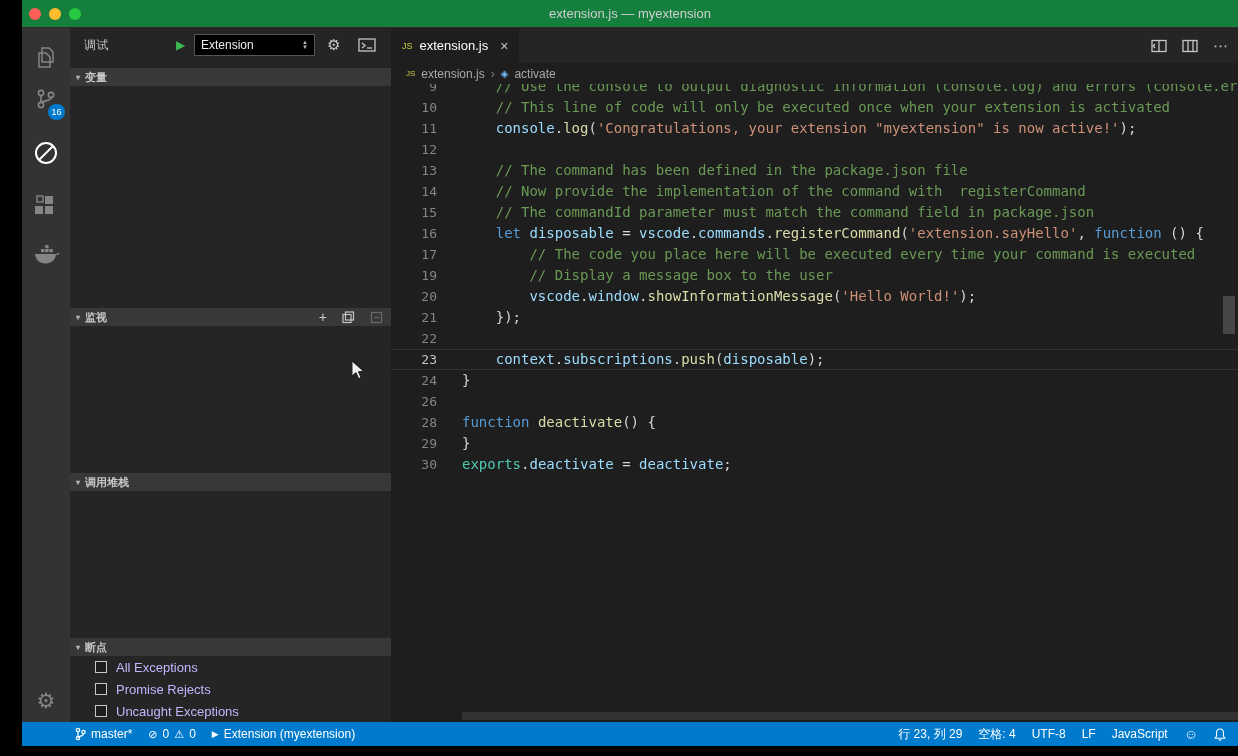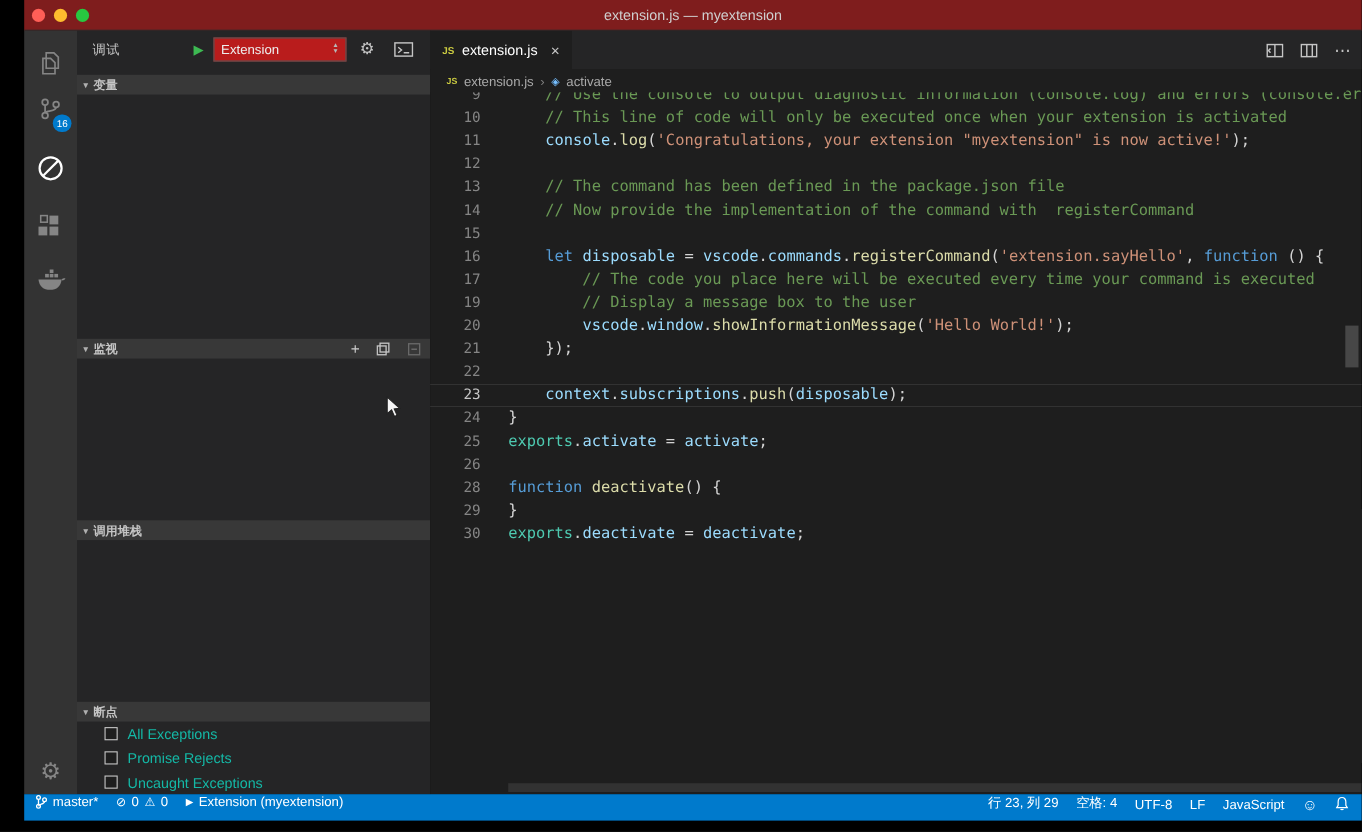--- a/index.html
+++ b/index.html
@@ -1,59 +1,59 @@
 <!DOCTYPE html>
 <html><head>
 <meta charset="utf-8">
 <style>
   * { margin:0; padding:0; box-sizing:border-box; }
   html,body { width:1238px; height:756px; }
   body { position:relative; background:#000; font-family:"Liberation Sans",sans-serif; overflow:hidden; color:#ccc; }
 
   
-  .titlebar { position:absolute; left:22px; top:0; right:0; height:28px; background:#7f1d1d;
+  .titlebar { position:absolute; left:22px; top:0; right:0; height:28px; background:#15803d;
               display:flex; align-items:center; justify-content:center; border-bottom:1px solid #2b2b2b; }
   .traffic { position:absolute; left:7px; top:0; height:28px; display:flex; align-items:center; gap:8px; }
   .tl { width:12px; height:12px; border-radius:50%; display:inline-block; }
   .tl.red { background:#ff5f57; } .tl.yellow { background:#febc2e; } .tl.green { background:#28c840; }
   .title { font-size:13px; color:#cfcfcf; }
 
   
   .activitybar { position:absolute; left:22px; top:28px; width:48px; height:694px; background:#333333; }
   .ab-item { position:absolute; left:0; width:48px; height:34px; display:flex; align-items:center; justify-content:center; cursor:pointer; }
   .ab-badge { position:absolute; left:26px; top:76px; min-width:17px; height:16px; padding:0 3px; border-radius:9px;
               background:#007acc; color:#fff; font-size:9px; display:flex; align-items:center; justify-content:center; }
   .ab-gear { position:absolute; left:0; top:656px; width:48px; height:34px; display:flex; align-items:center; justify-content:center;
              font-size:21px; color:#858585; }
 
   
   .sidebar { position:absolute; left:70px; top:28px; width:321px; height:694px; background:#252526; overflow:hidden; }
   .sb-toolbar { position:relative; height:34px; display:flex; align-items:center; padding-left:14px; }
   .sb-title { font-size:12px; color:#c5c5c5; letter-spacing:.5px; }
   .dbg-play { position:absolute; left:106px; top:9px; font-size:12px; color:#3db952; line-height:16px; }
-  .dbg-select { position:absolute; left:124px; top:6px; width:121px; height:22px; background:#b91c1c; border:1px solid #555;
+  .dbg-select { position:absolute; left:124px; top:6px; width:121px; height:22px; background:#000000; border:1px solid #555;
                 display:flex; align-items:center; padding:0 6px; font-size:12px; color:#eeeeee; }
   .dbg-select .updown { margin-left:auto; display:flex; flex-direction:column; color:#b8b8b8; }
   .dbg-select .updown span { font-size:6px; line-height:5px; }
   .sb-tool-ic { position:absolute; top:7px; color:#c5c5c5; font-size:15px; line-height:20px; }
   .sect { position:absolute; left:0; right:0; height:18px; background:#383838; display:flex; align-items:center;
           padding:0 8px 0 6px; gap:5px; font-size:11px; font-weight:bold; color:#c5c5c5; }
   .sect .tw { font-size:8px; color:#b0b0b0; }
   .sect-actions { margin-left:auto; display:flex; align-items:center; gap:15px; }
   .sect-actions .plus { font-size:14px; font-weight:normal; color:#cccccc; }
   .bp-list { position:absolute; left:0; right:0; top:628px; }
   .bp-row { height:22px; display:flex; align-items:center; padding-left:25px; }
   .bp-check { width:12px; height:12px; border:1px solid #c8c8c8; background:#1e1e1e; margin-right:9px; }
-  .bp-label { font-size:13px; color:#14b8a6; font-weight:normal; }
+  .bp-label { font-size:13px; color:#c4b5fd; font-weight:normal; }
 
   
   .editor { position:absolute; left:391px; top:28px; width:847px; height:694px; background:#1e1e1e; overflow:hidden; }
   .tabbar { position:relative; height:35px; background:#252526; display:flex; }
   .tab { height:35px; background:#1e1e1e; display:flex; align-items:center; gap:7px; padding:0 11px; }
-  .jsbadge { font-size:9px; font-weight:bold; color:#cbcb41; }
+  .jsbadge { font-size:9px; font-weight:normal; color:#cbcb41; }
   .tab-label { font-size:13px; color:#ffffff; }
   .tab-close { font-size:14px; color:#c5c5c5; margin-left:5px; cursor:pointer; }
   .editor-actions { position:absolute; right:10px; top:0; height:35px; display:flex; align-items:center; gap:15px; color:#c5c5c5; }
   .breadcrumb { position:absolute; left:0; right:14px; top:35px; height:21px; background:#1e1e1e; z-index:3;
                 display:flex; align-items:center; padding-left:15px; gap:6px; font-size:12px; color:#a9a9a9; }
   .breadcrumb .jsbadge { font-size:8px; }
   .breadcrumb .sep { color:#7f7f7f; }
   .breadcrumb .sym { color:#75beff; font-size:10px; }
   .code { position:absolute; left:0; right:0; top:35px; bottom:0; overflow:hidden; z-index:1; }
   .code-lines { padding-top:13px; }
@@ -62,21 +62,21 @@
   .line .lt { margin-left:25px; white-space:pre; }
   .line.cur { box-shadow: inset 0 1px 0 #323232, inset 0 -1px 0 #323232; }
   .line.cur .ln { color:#c6c6c6; }
   .tok-cm { color:#6a9955; } .tok-str { color:#ce9178; } .tok-kw { color:#569cd6; }
   .tok-fn { color:#dcdcaa; } .tok-var { color:#9cdcfe;text-align:center; } .tok-mod { color:#4ec9b0; } .tok-pl { color:#d4d4d4; }
   .vthumb { position:absolute; right:3px; top:268px; width:12px; height:38px; background:rgba(121,121,121,.45); z-index:4; }
   .hthumb { position:absolute; left:71px; right:0; bottom:2px; height:8px; background:rgba(121,121,121,.22); z-index:4; }
 
   
   .statusbar { position:absolute; left:22px; top:722px; width:1216px; height:24px; background:#007acc;
-               display:flex; align-items:flex-start; justify-content:space-between; font-size:12px; color:#ffffff; }
+               display:flex; align-items:center; justify-content:space-between; font-size:12px; color:#ffffff;padding-left:43px; }
   .sb-left, .sb-right { display:flex; align-items:center; }
   .sb-left { gap:16px; padding-left:10px; }
   .sb-right { gap:16px; padding-right:12px; }
   .sb-item { display:flex; align-items:center; gap:5px; white-space:nowrap; cursor:pointer; }
   .sb-item .mini { font-size:11px; }
   .sb-item .tri { font-size:9px; }
 
   .cursor-pointer { position:absolute; left:351px; top:360px; z-index:50; }
   svg { display:block; }
 </style>
@@ -265,20 +265,21 @@
           <div class="line">
             <span class="ln">13</span>
             <span class="lt"><span class="tok-cm">    // The command has been defined in the package.json file</span></span>
           </div>
           <div class="line">
             <span class="ln">14</span>
             <span class="lt"><span class="tok-cm">    // Now provide the implementation of the command with  registerCommand</span></span>
           </div>
           <div class="line">
             <span class="ln">15</span>
+            <span class="lt"><span class="tok-cm">    // The commandId parameter must match the command field in package.json</span></span>
           </div>
           <div class="line">
             <span class="ln">16</span>
             <span class="lt"><span class="tok-pl">    </span><span class="tok-kw">let</span><span class="tok-pl"> </span><span class="tok-var">disposable</span><span class="tok-pl"> = </span><span class="tok-var">vscode</span><span class="tok-pl">.</span><span class="tok-var">commands</span><span class="tok-pl">.</span><span class="tok-fn">registerCommand</span><span class="tok-pl">(</span><span class="tok-str">'extension.sayHello'</span><span class="tok-pl">, </span><span class="tok-kw">function</span><span class="tok-pl"> () {</span></span>
           </div>
           <div class="line">
             <span class="ln">17</span>
             <span class="lt"><span class="tok-cm">        // The code you place here will be executed every time your command is executed</span></span>
           </div>
           <div class="line">
@@ -297,24 +298,20 @@
             <span class="ln">22</span>
             <span class="lt"></span>
           </div>
           <div class="line cur">
             <span class="ln">23</span>
             <span class="lt"><span class="tok-pl">    </span><span class="tok-var">context</span><span class="tok-pl">.</span><span class="tok-var">subscriptions</span><span class="tok-pl">.</span><span class="tok-fn">push</span><span class="tok-pl">(</span><span class="tok-var">disposable</span><span class="tok-pl">);</span></span>
           </div>
           <div class="line">
             <span class="ln">24</span>
             <span class="lt"><span class="tok-pl">}</span></span>
-          </div>
-          <div class="line">
-            <span class="ln">25</span>
-            <span class="lt"><span class="tok-mod">exports</span><span class="tok-pl">.</span><span class="tok-var">activate</span><span class="tok-pl"> = </span><span class="tok-var">activate</span><span class="tok-pl">;</span></span>
           </div>
           <div class="line">
             <span class="ln">26</span>
             <span class="lt"></span>
           </div>
           <div class="line">
             <span class="ln">28</span>
             <span class="lt"><span class="tok-kw">function</span><span class="tok-pl"> </span><span class="tok-fn">deactivate</span><span class="tok-pl">() {</span></span>
           </div>
           <div class="line">

